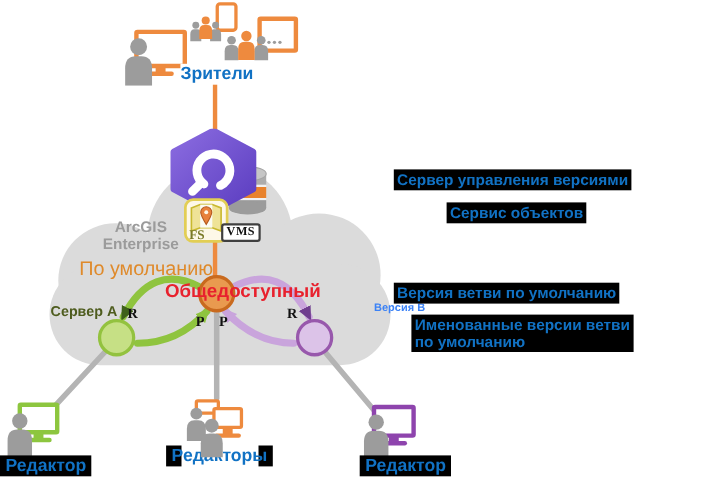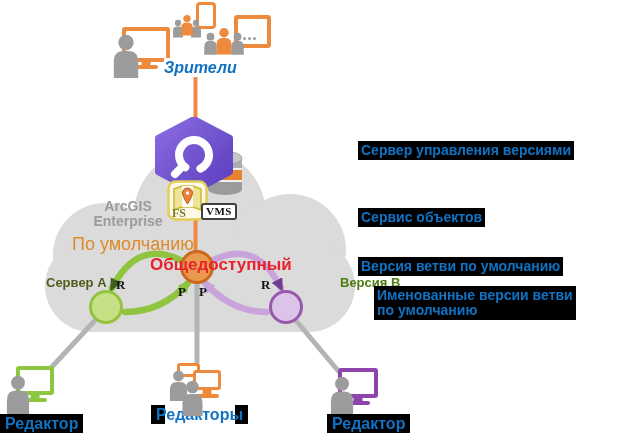--- a/index.html
+++ b/index.html
@@ -41,28 +41,28 @@
   .vcircle.orange{background:#E99A4F;border:3px solid #C96A1E;}
   .vcircle.green{background:#C6E085;border:3px solid #93C23F;}
   .vcircle.purple{background:#DCC3E8;border:3px solid #9858AC;}
 
   
   .lbl-blue-box{position:absolute;background:#000;color:#1172C4;font-weight:700;z-index:6;}
   .ann{left:358px;font-size:14px;line-height:15px;padding:2px 3px;}
   .ann span{display:block;white-space:nowrap;}
   .editor-label{font-size:16px;line-height:17px;padding:1px 5px;white-space:nowrap;}
   #viewers-label{position:absolute;left:164px;top:58px;width:66px;height:19px;background:#fff;
-    color:#1172C4;font-weight:700;font-size:16px;line-height:19px;text-align:left;z-index:6;white-space:nowrap;font-style:italic;}
+    color:#1172C4;font-weight:700;font-size:16px;line-height:19px;text-align:left;z-index:6;white-space:nowrap;}
   #enterprise-name{left:92px;top:179px;width:72px;text-align:center;color:#9B9B9B;
     font-weight:700;font-size:14px;line-height:15px;z-index:4;margin-top:20px;}
   #default-label{left:72px;top:234px;color:#DF8A2B;font-size:18px;z-index:4;white-space:nowrap;}
   #public-label{left:150px;top:255px;width:95px;text-align:center;color:#E8212D;
     font-weight:700;font-size:17px;z-index:4;white-space:nowrap;}
   #version-a-label{left:46px;top:275px;color:#4E5C1E;font-size:13px;font-weight:700;z-index:4;white-space:nowrap;}
-  #version-b-label{left:292px;top:275px;color:#4d7c0f;font-size:13px;font-weight:700;z-index:4;white-space:nowrap;padding-left:48px;}
+  #version-b-label{left:292px;top:275px;color:#3b82f6;font-size:10px;font-weight:700;z-index:4;white-space:nowrap;padding-left:48px;}
   .rp{position:absolute;font-family:"Liberation Serif",serif;font-weight:700;font-size:13px;color:#111;z-index:4;}
 
   
   #hexagon{left:152px;top:117px;z-index:4;}
   #database{left:205px;top:149px;z-index:3;}
   #fs-icon{left:167px;top:180px;z-index:5;}
   #vms-badge{left:201px;top:203px;background:#fff;border:2px solid #3F3F3F;border-radius:3px;
     font-family:"Liberation Serif",serif;font-weight:700;font-size:11px;color:#111;
     padding:0 3px;line-height:13px;letter-spacing:.5px;z-index:6;}
 
@@ -202,24 +202,24 @@
 
   <div class="vcircle orange" style="left:180px;top:250px;"></div>
   <div class="vcircle green" style="left:89px;top:290px;"></div>
   <div class="vcircle purple" style="left:269px;top:290px;"></div>
 
   <span class="rp" style="left:116px;top:277px;">R</span>
   <span class="rp" style="left:178px;top:284px;">P</span>
   <span class="rp" style="left:199px;top:284px;">P</span>
   <span class="rp" style="left:261px;top:277px;">R</span>
 
-  <div class="lbl-blue-box ann abs" style="top:141px;">
+  <div class="lbl-blue-box ann abs" style="top:154px;">
     <span>Сервер управления версиями</span>
   </div>
-  <div class="lbl-blue-box ann abs" style="top:208px;">
+  <div class="lbl-blue-box ann abs" style="top:184px;margin-left:48px;">
     <span>Сервис объектов</span>
   </div>
   <div class="lbl-blue-box ann abs" style="top:257px;">
     <span>Версия ветви по умолчанию</span>
   </div>
   <div class="lbl-blue-box ann abs" style="top:286px;margin-left:16px;">
     <span>Именованные версии ветви</span>
     <span>по умолчанию</span>
   </div>
 

